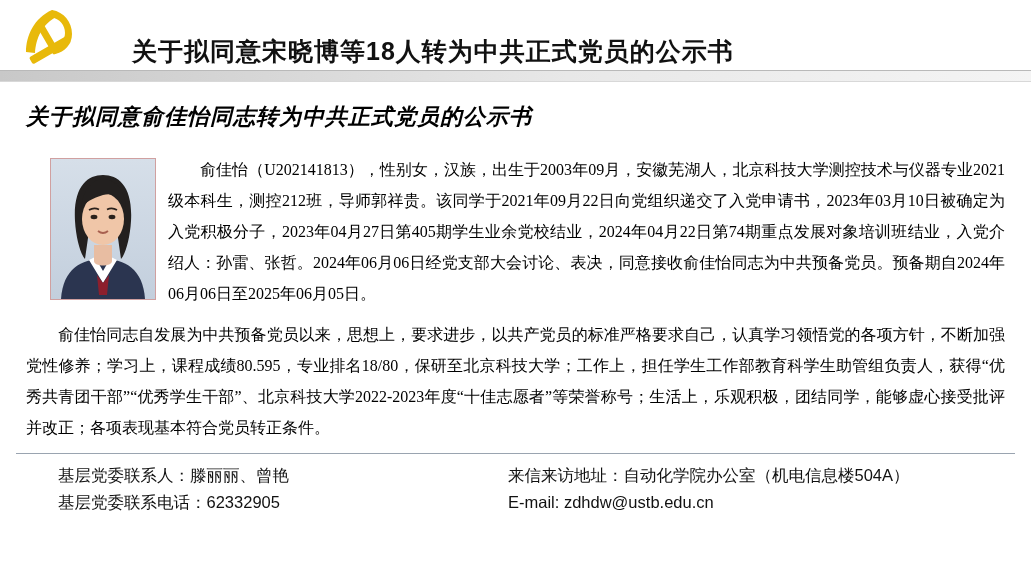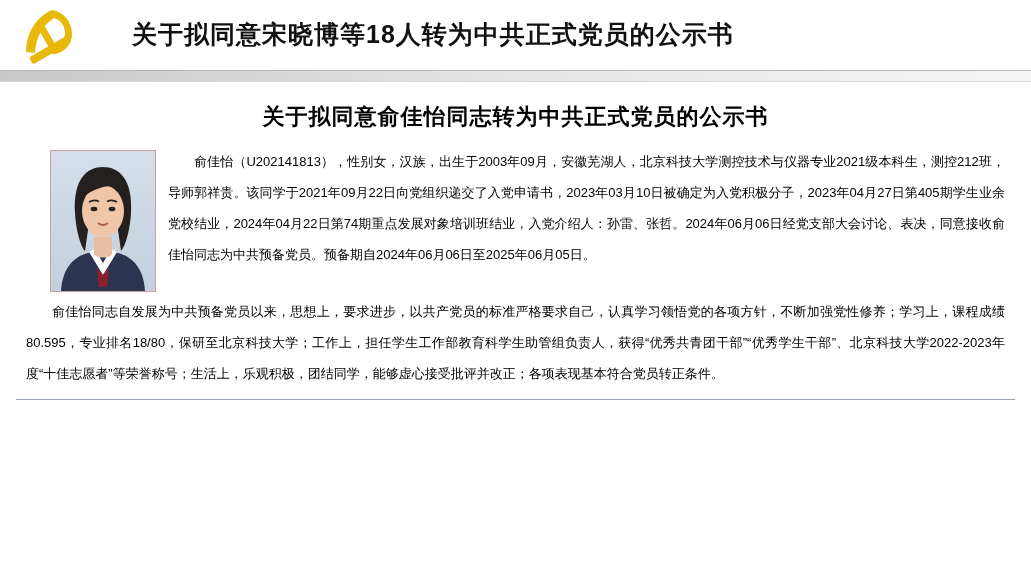--- a/index.html
+++ b/index.html
@@ -20,21 +20,21 @@
     background: #ffffff;
     box-sizing: border-box;
   }
 
   
   .banner {
     position: relative;
     height: 70px;
     background: #ffffff;
     display: flex;
-    align-items: center;
+    align-items: flex-end;
     overflow: hidden;
   }
   .banner-emblem {
     width: 96px;
     height: 70px;
     flex: 0 0 96px;
     position: relative;
   }
   .banner-emblem svg {
     position: absolute;
@@ -57,47 +57,48 @@
     border-top: 1px solid #b9b9b9;
     border-bottom: 1px solid #d8d8d8;
   }
 
   
   .content {
     padding: 14px 26px 0 26px;
     position: relative;
   }
   .doc-title {
-    text-align: center;
     font-size: 22px;
     font-weight: bold;
     color: #000000;
     letter-spacing: 1px;
-    margin: 6px 0 14px 0;
+    margin: 6px 0 22px 0;
+    font-style: italic;
   }
 
   .photo {
     float: left;
     width: 104px;
     height: 140px;
     margin: 4px 12px 4px 24px;
     border: 1px solid #d0a0a0;
     background: #cfd9e6;
     position: relative;
     overflow: hidden;
   }
 
   .para {
-    font-size: 13px;
+    font-size: 16px;
     line-height: 31px;
     color: #000000;
     text-align: justify;
     text-justify: inter-ideograph;
     text-indent: 2em;
     margin: 0 0 10px 0;
+    font-family: Liberation Serif, serif;
   }
 
   .clearfix::after {
     content: "";
     display: block;
     clear: both;
   }
 
   
   .footer-rule {
@@ -180,14 +181,24 @@
 
       <p class="para">俞佳怡（U202141813），性别女，汉族，出生于2003年09月，安徽芜湖人，北京科技大学测控技术与仪器专业2021级本科生，测控212班，导师郭祥贵。该同学于2021年09月22日向党组织递交了入党申请书，2023年03月10日被确定为入党积极分子，2023年04月27日第405期学生业余党校结业，2024年04月22日第74期重点发展对象培训班结业，入党介绍人：孙雷、张哲。2024年06月06日经党支部大会讨论、表决，同意接收俞佳怡同志为中共预备党员。预备期自2024年06月06日至2025年06月05日。</p>
     </div>
 
     <p class="para">俞佳怡同志自发展为中共预备党员以来，思想上，要求进步，以共产党员的标准严格要求自己，认真学习领悟党的各项方针，不断加强党性修养；学习上，课程成绩80.595，专业排名18/80，保研至北京科技大学；工作上，担任学生工作部教育科学生助管组负责人，获得“优秀共青团干部”“优秀学生干部”、北京科技大学2022-2023年度“十佳志愿者”等荣誉称号；生活上，乐观积极，团结同学，能够虚心接受批评并改正；各项表现基本符合党员转正条件。</p>
 
   </div>
 
   <div class="footer-rule"></div>
 
+  <div class="footer">
+    <div class="footer-col-left">
+      <div class="footer-line">基层党委联系人：滕丽丽、曾艳</div>
+      <div class="footer-line">基层党委联系电话：62332905</div>
+    </div>
+    <div class="footer-col-right">
+      <div class="footer-line">来信来访地址：自动化学院办公室（机电信息楼504A）</div>
+      <div class="footer-line">E-mail: zdhdw@ustb.edu.cn</div>
+    </div>
+  </div>
 
 </div>
 
 </body></html>

